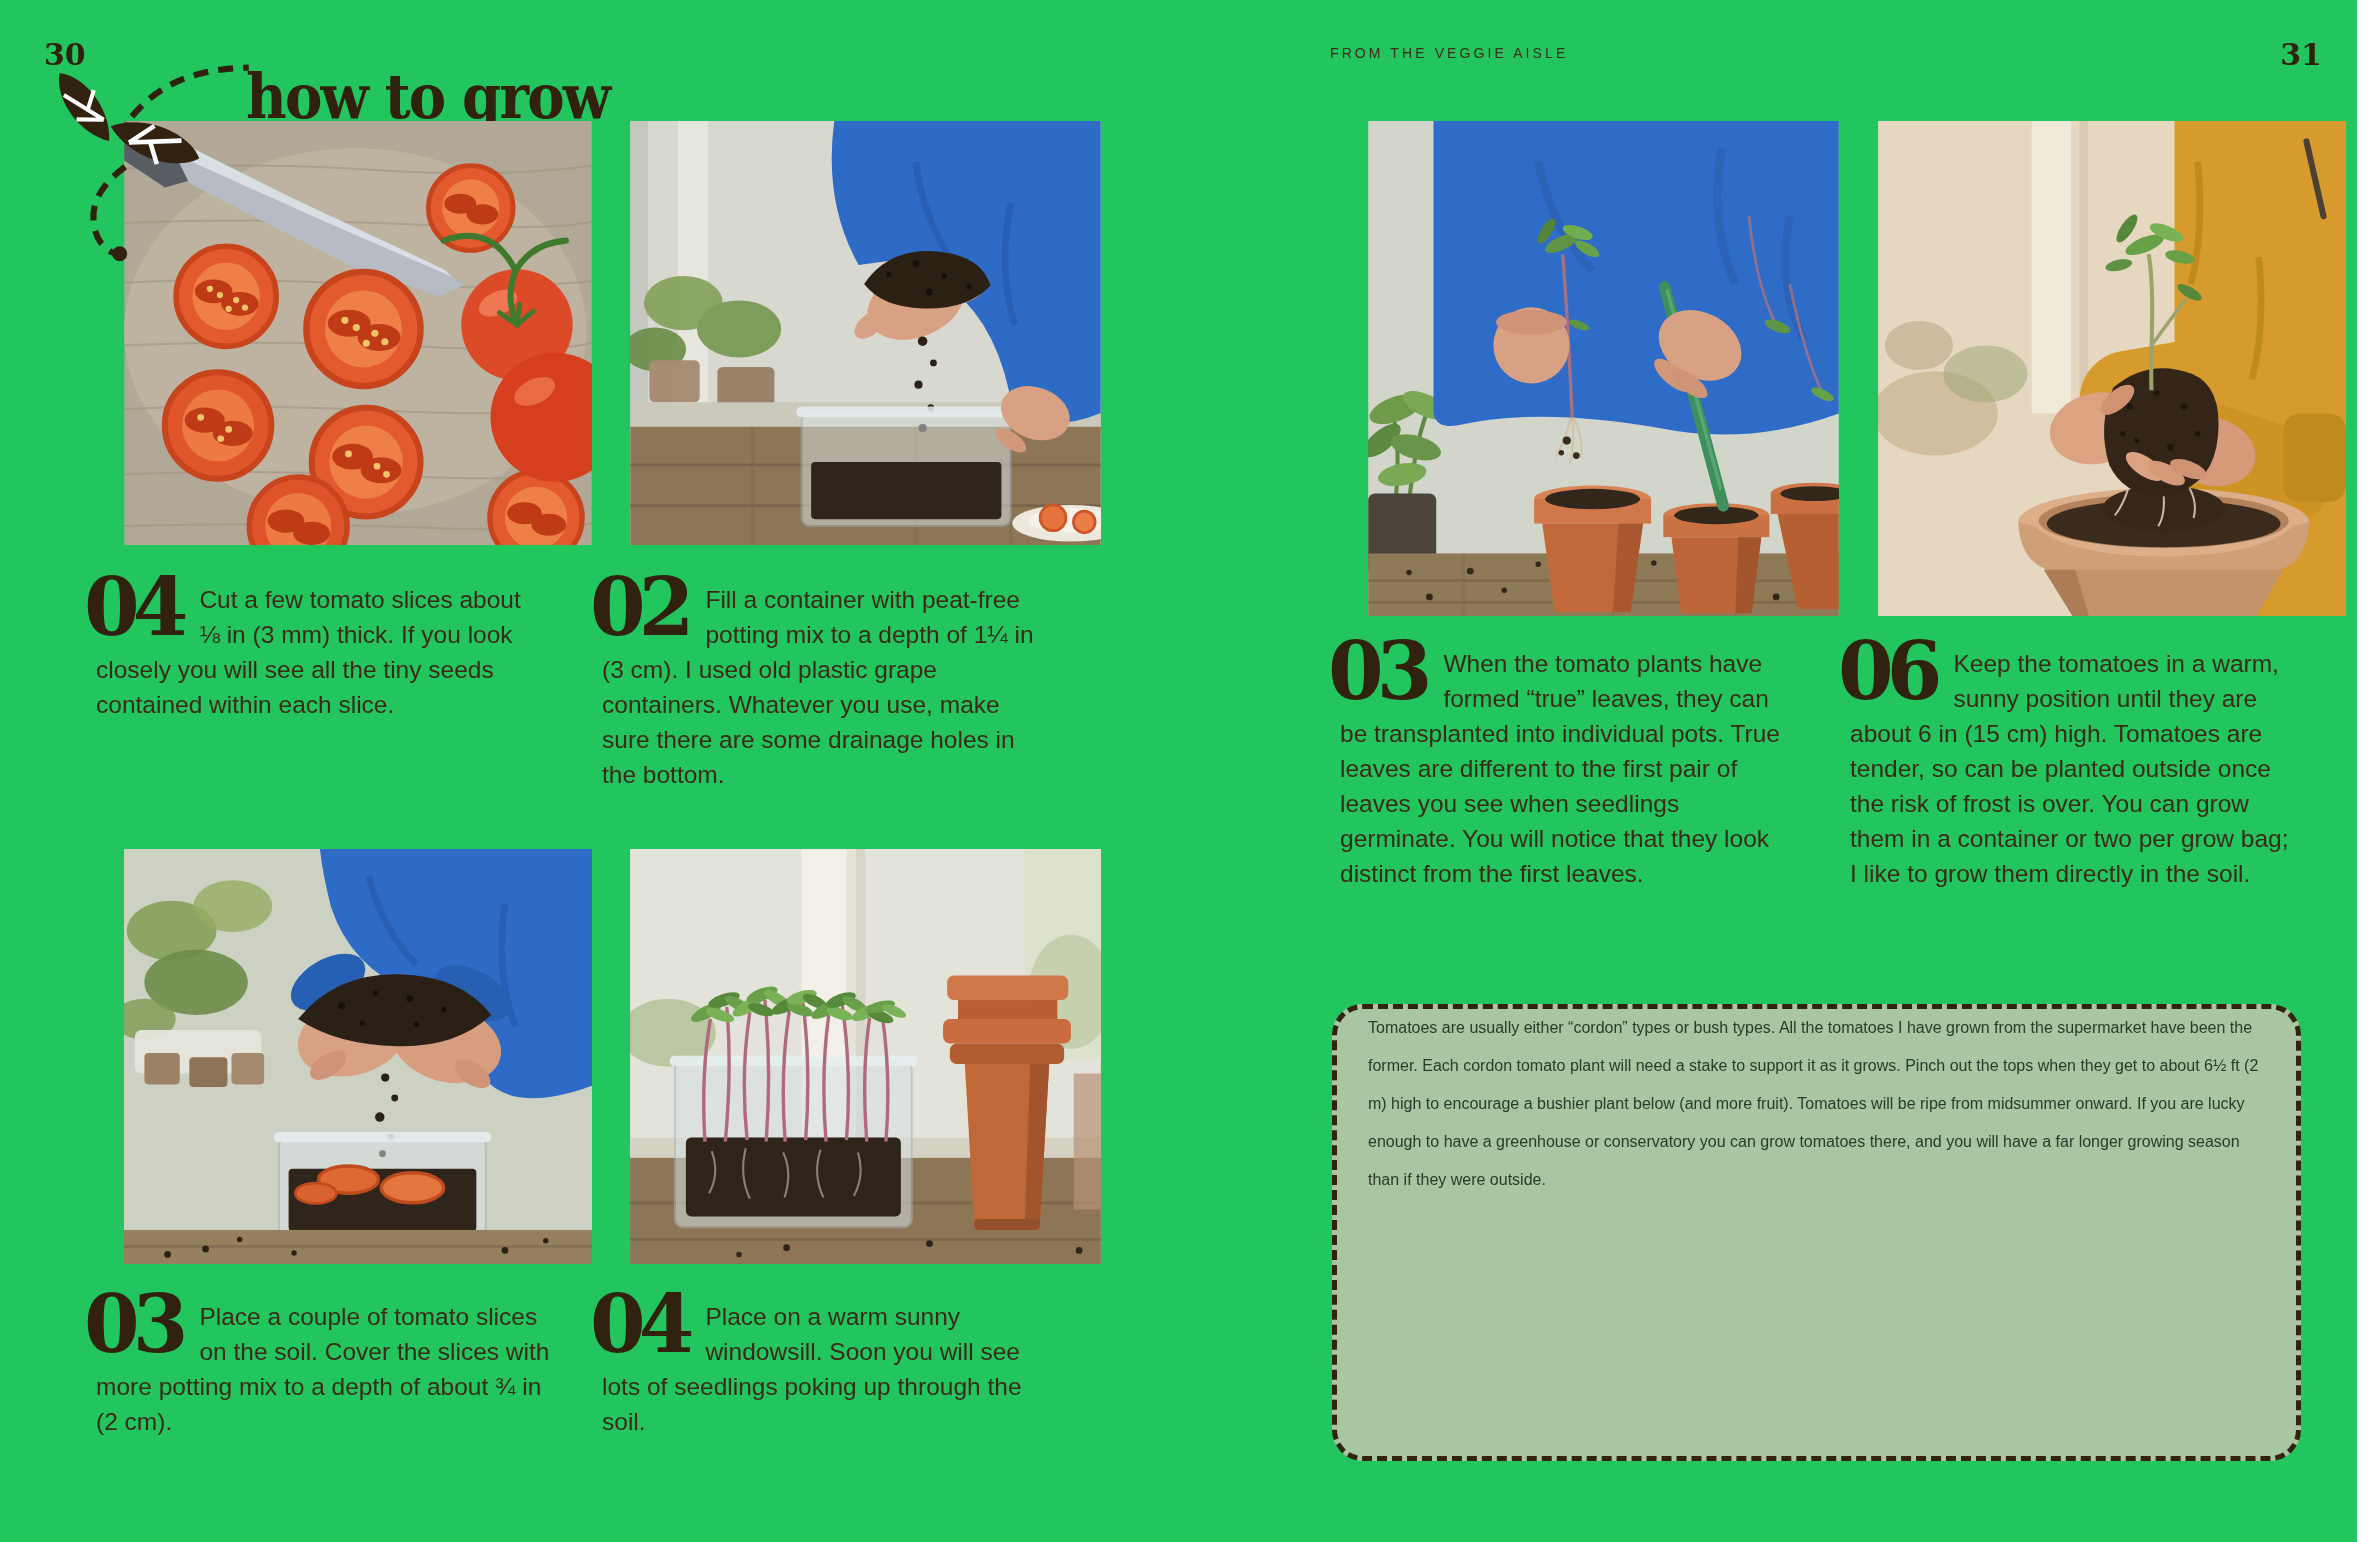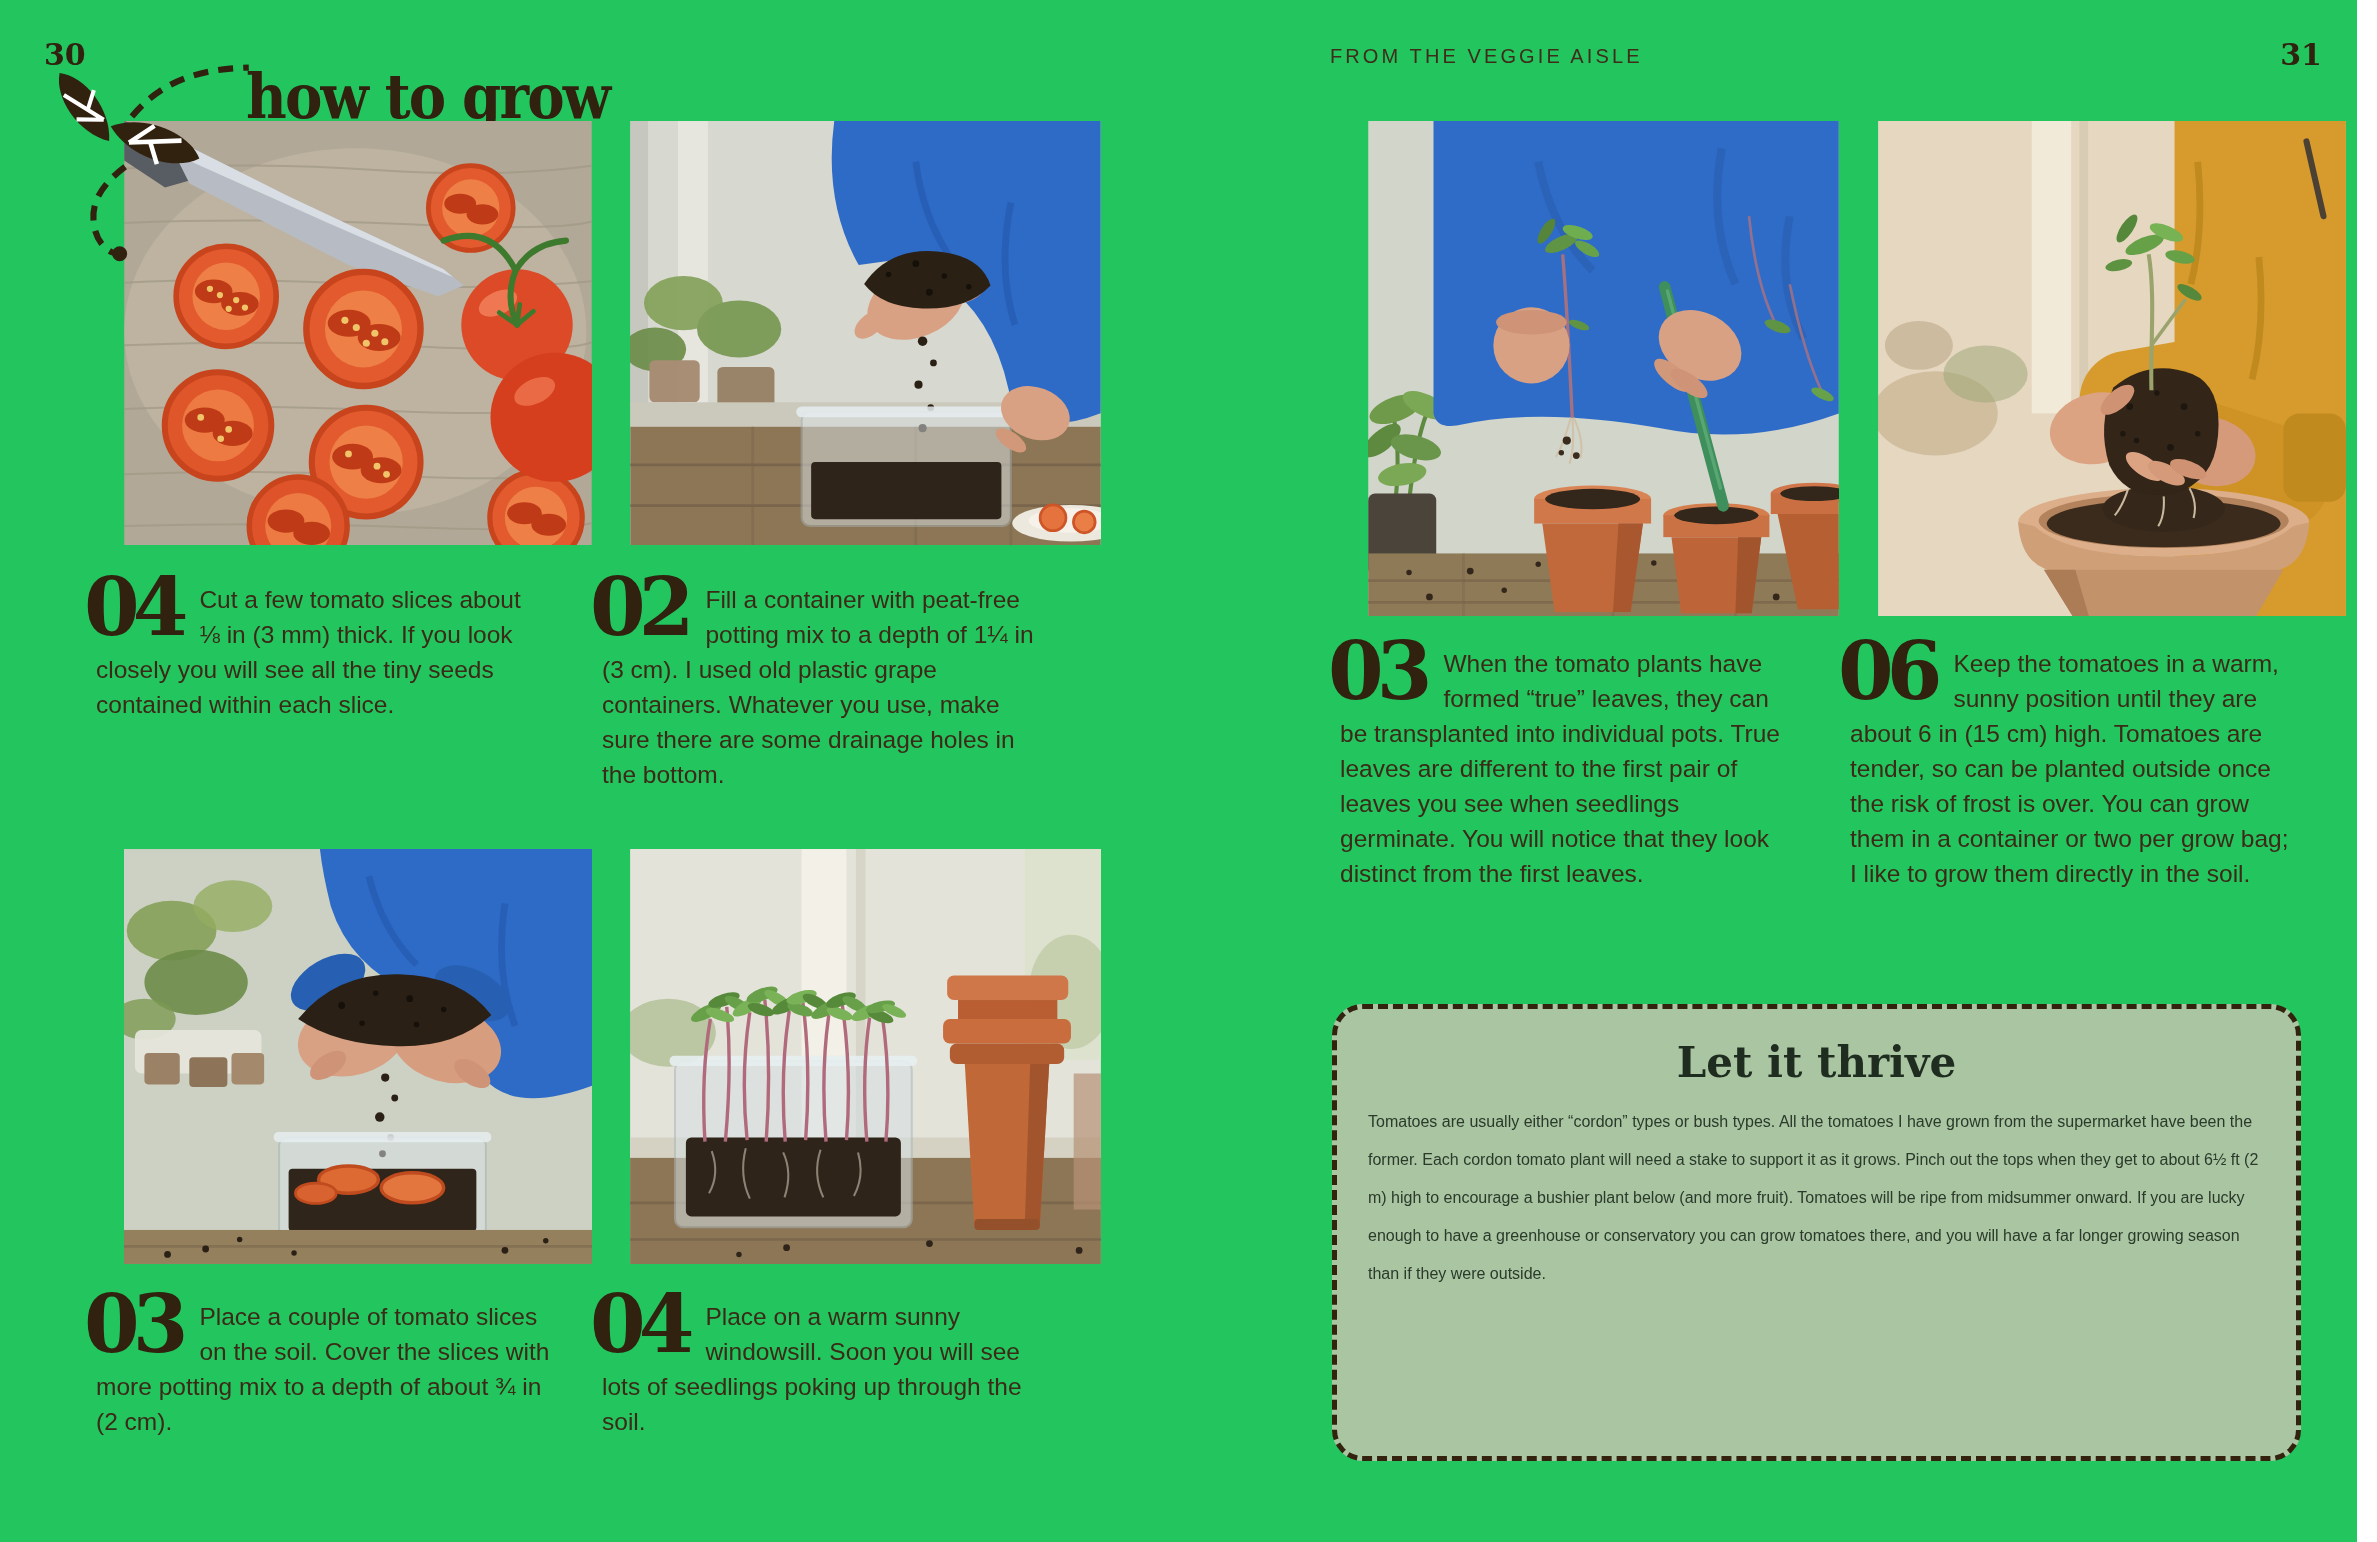--- a/index.html
+++ b/index.html
@@ -5,21 +5,21 @@
   html,body{margin:0;padding:0;}
   body{width:2377px;height:1542px;font-family:"Liberation Sans","DejaVu Sans",sans-serif;}
   #spread{position:relative;width:2357px;height:1542px;background:#22c55e;overflow:hidden;}
   .pagenum{position:absolute;font-family:"DejaVu Serif","Liberation Serif",serif;font-weight:bold;
            font-size:30px;color:#31210f;}
   #page-num-left{left:44px;top:37px;}
   #page-num-right{right:35px;top:37px;}
   #chapter-title{position:absolute;left:246px;top:20.4px;font-family:"DejaVu Serif","Liberation Serif",serif;
            font-weight:bold;font-size:61px;color:#31210f;letter-spacing:-2px;
            transform:scaleX(.92);transform-origin:left top;white-space:nowrap;}
-  #aisle-header{position:absolute;left:1330px;top:45px;font-size:20px;letter-spacing:3.1px;
+  #aisle-header{position:absolute;left:1330px;top:45px;font-size:14px;letter-spacing:3.1px;
            color:#3f2d1b;white-space:nowrap;}
   #deco{position:absolute;left:30px;top:58px;width:231px;height:204px;z-index:6;}
   .photo{position:absolute;overflow:hidden;}
   .photo svg{display:block;}
   #photo1{left:84px;top:110px;width:468px;height:424px;}
   #photo2{left:590px;top:110px;width:471px;height:424px;}
   #photo3{left:84px;top:838px;width:468px;height:415px;}
   #photo4{left:590px;top:838px;width:471px;height:415px;}
   #photo5{left:1328px;top:110px;width:471px;height:495px;}
   #photo6{left:1838px;top:110px;width:468px;height:495px;}
@@ -491,18 +491,17 @@
     <div id="step5" class="step">
       <span class="num">03</span>
       <p>When the tomato plants have formed “true” leaves, they can be transplanted into individual pots. True leaves are different to the first pair of leaves you see when seedlings germinate. You will notice that they look distinct from the first leaves.</p>
     </div>
     <div id="step6" class="step">
       <span class="num">06</span>
       <p>Keep the tomatoes in a warm, sunny position until they are about 6 in (15 cm) high. Tomatoes are tender, so can be planted outside once the risk of frost is over. You can grow them in a container or two per grow bag; I like to grow them directly in the soil.</p>
     </div>
 
     <aside id="callout">
-      <h2>Let it thrive</h2>
       <p>Tomatoes are usually either “cordon” types or bush types. All the tomatoes I have grown from the supermarket have been the former. Each cordon tomato plant will need a stake to support it as it grows. Pinch out the tops when they get to about 6½ ft (2 m) high to encourage a bushier plant below (and more fruit). Tomatoes will be ripe from midsummer onward. If you are lucky enough to have a greenhouse or conservatory you can grow tomatoes there, and you will have a far longer growing season than if they were outside.</p>
     </aside>
   </section>
 </main>
 
 
 </body></html>

